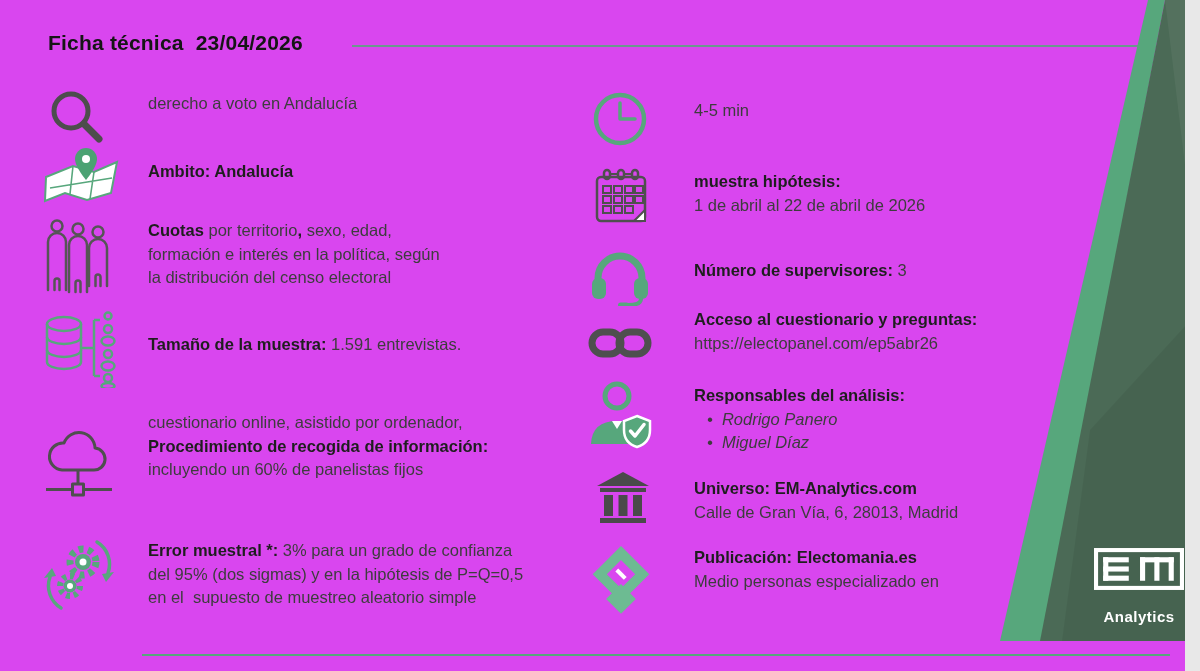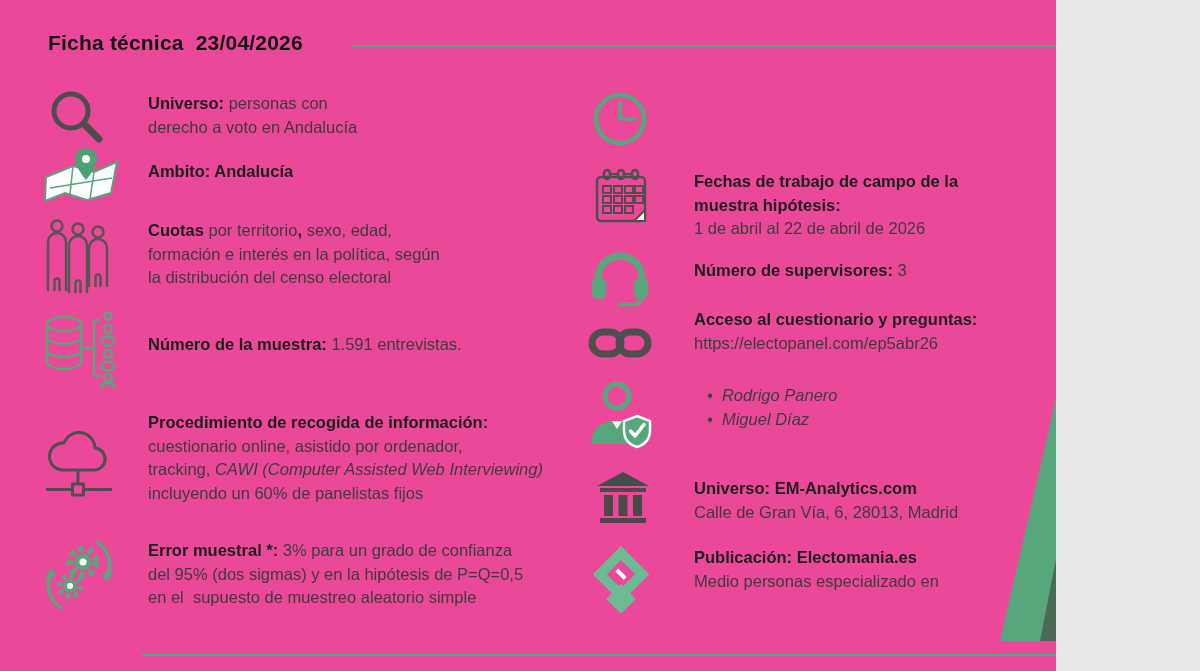--- a/index.html
+++ b/index.html
@@ -1,17 +1,17 @@
 <!DOCTYPE html>
 <html><head>
 <meta charset="utf-8">
 <style>
   html,body{margin:0;padding:0;background:#e8e8e8;}
   .canvas{
-    position:relative;width:1056px;height:671px;background:#ec4899;
+    position:relative;width:1185px;height:671px;background:#d946ef;
     overflow:hidden;font-family:"Liberation Sans",sans-serif;
   }
   .page-title{
     position:absolute;left:48px;top:31px;font-size:21px;font-weight:700;
     color:#151515;letter-spacing:.2px;white-space:pre;
   }
   .rule{position:absolute;background:#57a77c;}
   .rule.top{left:352px;top:45px;width:786px;height:2px;opacity:.85;}
   .rule.bottom{left:142px;top:654px;width:1028px;height:2px;}
   
@@ -25,22 +25,22 @@
   .icon{position:absolute;}
   .txt{position:absolute;}
   .line{white-space:pre;line-height:23.6px;font-size:16.5px;color:#3d3d3d;}
   .line.indent{padding-left:13px;font-style:italic;}
   .seg-b{font-weight:700;color:#1e1e1e;}
   .seg-r{font-weight:400;color:#3d3d3d;}
   .seg-i{font-style:italic;color:#3d3d3d;}
   
   .em-logo{position:absolute;left:1093px;top:548px;width:92px;text-align:center;}
   .em-logo .word{
-    color:#ffffff;font-weight:700;font-size:11px;letter-spacing:.5px;
-    margin-top:8px;font-family:"Liberation Sans",sans-serif;
+    color:#ffffff;font-weight:700;font-size:15px;letter-spacing:.5px;
+    margin-top:14px;font-family:"Liberation Sans",sans-serif;
   }
 </style>
 </head>
 <body>
 
 <div class="canvas">
 
   <div class="wedge light"></div>
   <div class="wedge dark"></div>
   <div class="wedge facet1"></div>
@@ -51,21 +51,20 @@
   <div class="rule bottom"></div>
 
   <div class="row">
     <div class="icon" style="left:46px;top:88px">
       <svg width="60" height="60" viewBox="0 0 60 60">
         <circle cx="25" cy="23" r="17" fill="none" stroke="#4d4d4d" stroke-width="5"></circle>
         <line x1="38" y1="36" x2="53" y2="51" stroke="#4d4d4d" stroke-width="7" stroke-linecap="round"></line>
       </svg>
     </div>
     <div class="txt" style="left:148px;top:92px">
-        <div class="line"><span class="seg-b">Universo:</span><span class="seg-r"> personas con</span></div>
         <div class="line"><span class="seg-r">derecho a voto en Andalucía</span></div>
       </div>
   </div>
 
   <div class="row">
     <div class="icon" style="left:42px;top:146px">
       <svg width="78" height="62" viewBox="0 0 78 62">
         <polygon points="4,31 31,20 52,26 75,16 69,47 45,54 23,47 3,55" fill="#ffffff" stroke="#57a77c" stroke-width="2"></polygon>
         <path d="M31,20 L28,48 M52,26 L48,53 M8,42 L70,32" fill="none" stroke="#57a77c" stroke-width="1.6"></path>
         <path d="M44,2 a11,11 0 0 1 11,11 c0,8 -11,21 -11,21 c0,0 -11,-13 -11,-21 a11,11 0 0 1 11,-11 Z" fill="#4ba273"></path>
@@ -115,39 +114,38 @@
           <circle cx="64" cy="19" r="4"></circle>
             <ellipse cx="64" cy="31" rx="6.5" ry="4.5"></ellipse>
           <circle cx="64" cy="44" r="4"></circle>
             <ellipse cx="64" cy="56" rx="6.5" ry="4.5"></ellipse>
           <circle cx="64" cy="68" r="4"></circle>
             <ellipse cx="64" cy="76" rx="6.5" ry="3"></ellipse>
         </g>
       </svg>
     </div>
     <div class="txt" style="left:148px;top:333px">
-        <div class="line"><span class="seg-b">Número de la muestra:</span><span class="seg-r"> 1.591 entrevistas.</span></div>
+        <div class="line"><span class="seg-b">Tamaño de la muestra:</span><span class="seg-r"> 1.591 entrevistas.</span></div>
       </div>
   </div>
 
   <div class="row">
     <div class="icon" style="left:42px;top:424px">
       <svg width="72" height="82" viewBox="0 0 72 82">
         <g fill="none" stroke="#4f4f4f" stroke-width="3" stroke-linejoin="round">
           <path d="M20,46 h31 a11,11 0 0 0 2,-22 a16,16 0 0 0 -31,-5 a12.5,12.5 0 0 0 -2,27 Z"></path>
           <path d="M36,46 V60"></path>
           <rect x="30.5" y="60" width="11" height="11"></rect>
           <path d="M4,65.5 H30.5 M41.5,65.5 H70"></path>
         </g>
       </svg>
     </div>
     <div class="txt" style="left:148px;top:411px">
+        <div class="line"><span class="seg-r">cuestionario online, asistido por ordenador,</span></div>
         <div class="line"><span class="seg-b">Procedimiento de recogida de información:</span></div>
-        <div class="line"><span class="seg-r">cuestionario online, asistido por ordenador,</span></div>
-        <div class="line"><span class="seg-r">tracking, </span><span class="seg-i">CAWI (Computer Assisted Web Interviewing)</span></div>
         <div class="line"><span class="seg-r">incluyendo un 60% de panelistas fijos</span></div>
       </div>
   </div>
 
   <div class="row">
     <div class="icon" style="left:44px;top:536px">
       <svg width="70" height="78" viewBox="0 0 70 78">
         <g stroke="#57a77c" fill="none">
           <circle cx="39" cy="26" r="13" stroke-width="7" stroke-dasharray="5 4.4"></circle>
           <circle cx="26" cy="50" r="10" stroke-width="6" stroke-dasharray="4 3.8"></circle>
@@ -170,20 +168,21 @@
   </div>
 
   <div class="row">
     <div class="icon" style="left:592px;top:90px">
       <svg width="56" height="58" viewBox="0 0 56 58">
         <circle cx="28" cy="29" r="24" fill="none" stroke="#57a77c" stroke-width="4.5"></circle>
         <path d="M28,29 V13 M28,29 H43" fill="none" stroke="#57a77c" stroke-width="3.5" stroke-linecap="round"></path>
       </svg>
     </div>
     <div class="txt" style="left:694px;top:99px">
+        <div class="line"><span class="seg-r">4-5 min</span></div>
       </div>
   </div>
 
   <div class="row">
     <div class="icon" style="left:593px;top:168px">
       <svg width="56" height="58" viewBox="0 0 56 58">
         <g fill="none" stroke="#4f4f4f" stroke-width="2.5">
           <rect x="4" y="9" width="48" height="44" rx="4"></rect>
           <rect x="11" y="2" width="6" height="9" rx="3"></rect>
           <rect x="25" y="2" width="6" height="9" rx="3"></rect>
@@ -201,21 +200,20 @@
             <rect x="42" y="28" width="8" height="7"></rect>
           <rect x="10" y="38" width="8" height="7"></rect>
             <rect x="21" y="38" width="8" height="7"></rect>
           <rect x="32" y="38" width="8" height="7"></rect>
           <rect x="42" y="18" width="8" height="7"></rect>
         </g>
         <path d="M41,53 L52,42 V53 Z" fill="#ffffff" stroke="#4f4f4f" stroke-width="2"></path>
       </svg>
     </div>
     <div class="txt" style="left:694px;top:170px">
-        <div class="line"><span class="seg-b">Fechas de trabajo de campo de la</span></div>
         <div class="line"><span class="seg-b">muestra hipótesis:</span></div>
         <div class="line"><span class="seg-r">1 de abril al 22 de abril de 2026</span></div>
       </div>
   </div>
 
   <div class="row">
     <div class="icon" style="left:590px;top:248px">
       <svg width="60" height="58" viewBox="0 0 60 58">
         <path d="M8,38 V30 a22,22 0 0 1 44,0 V38" fill="none" stroke="#57a77c" stroke-width="7" stroke-linecap="round"></path>
         <rect x="2" y="30" width="14" height="21" rx="6" fill="#57a77c"></rect>
@@ -248,20 +246,21 @@
         <circle cx="29" cy="16" r="12" fill="none" stroke="#57a77c" stroke-width="5"></circle>
         <path d="M3,64 q1,-23 26,-23 q25,0 26,23 Z" fill="#57a77c"></path>
         <polygon points="24,41 34,41 29,49" fill="#ffffff"></polygon>
         <g transform="translate(36,36)">
           <path d="M13,0 l13,5 v9 q0,13 -13,17 q-13,-4 -13,-17 v-9 Z" fill="#57a77c" stroke="#ffffff" stroke-width="2.5"></path>
           <polyline points="6.5,15 11,20 20,8.5" fill="none" stroke="#ffffff" stroke-width="3.5" stroke-linecap="round" stroke-linejoin="round"></polyline>
         </g>
       </svg>
     </div>
     <div class="txt" style="left:694px;top:384px">
+        <div class="line"><span class="seg-b">Responsables del análisis:</span></div>
         <div class="line indent"><span class="seg-r">•  Rodrigo Panero</span></div>
         <div class="line indent"><span class="seg-r">•  Miguel Díaz</span></div>
       </div>
   </div>
 
   <div class="row">
     <div class="icon" style="left:595px;top:470px">
       <svg width="56" height="56" viewBox="0 0 56 56">
         <g fill="#4a4a4a">
           <polygon points="28,2 54,16 2,16"></polygon>

